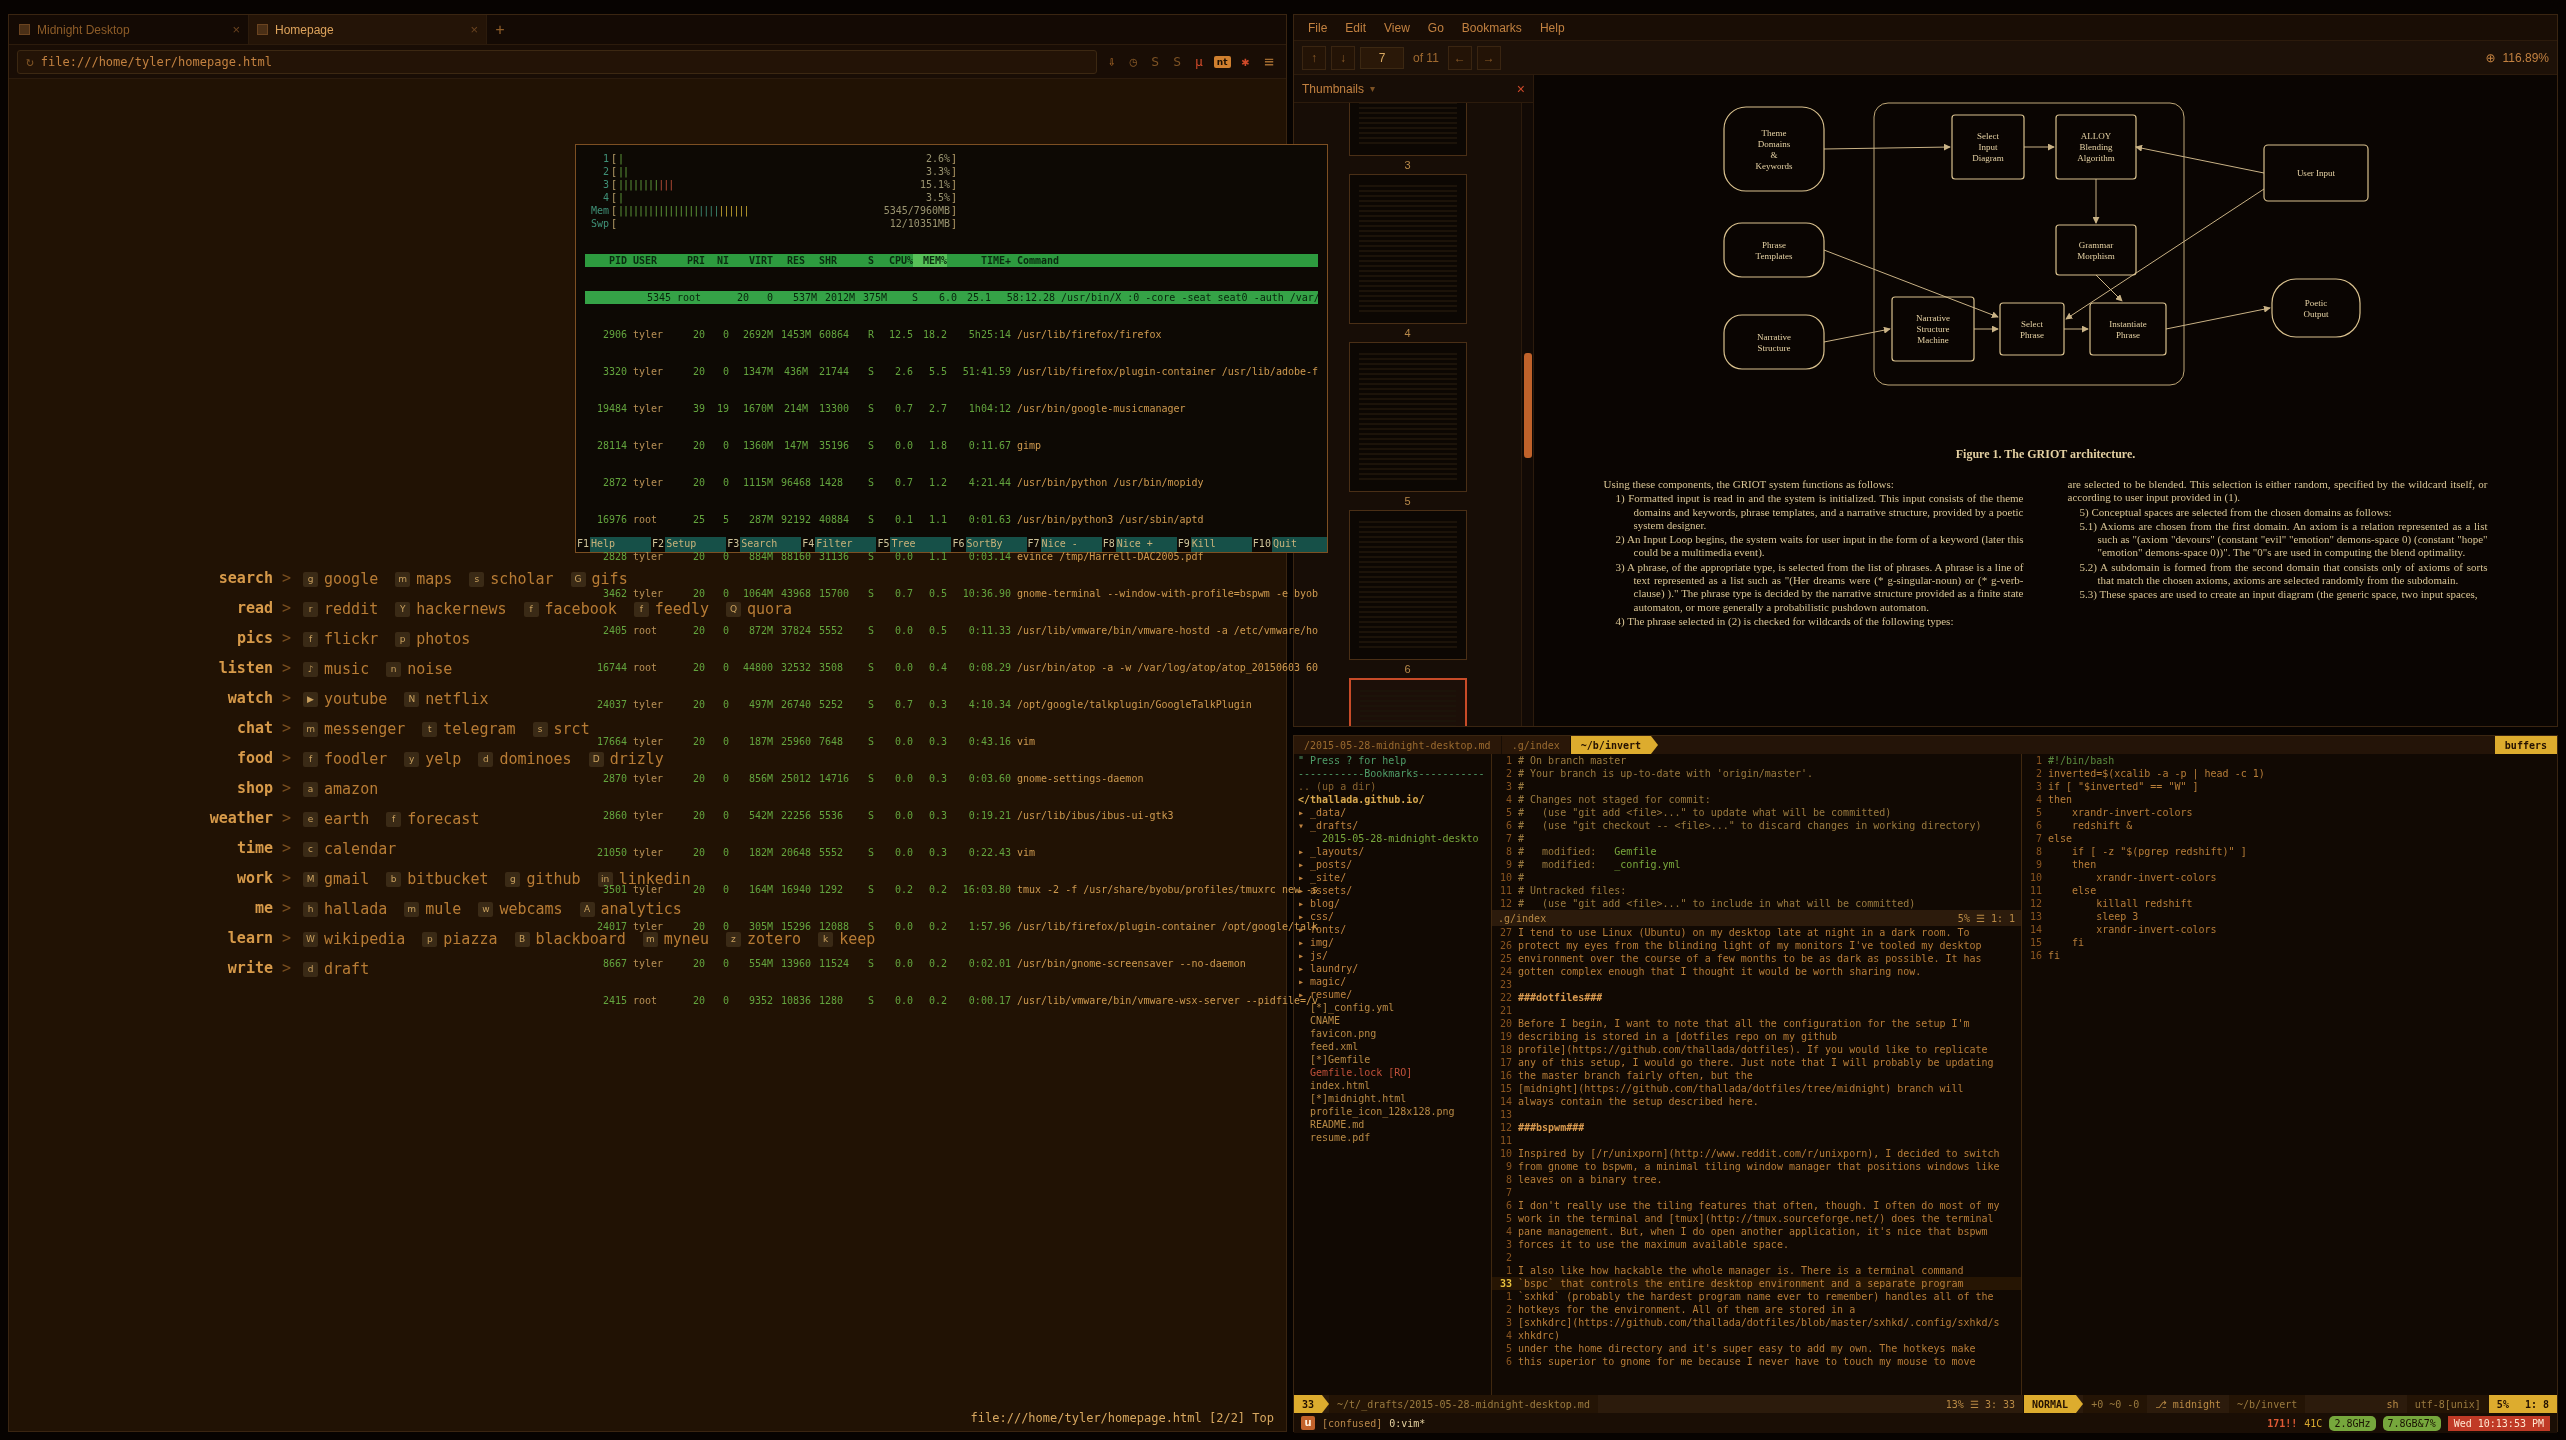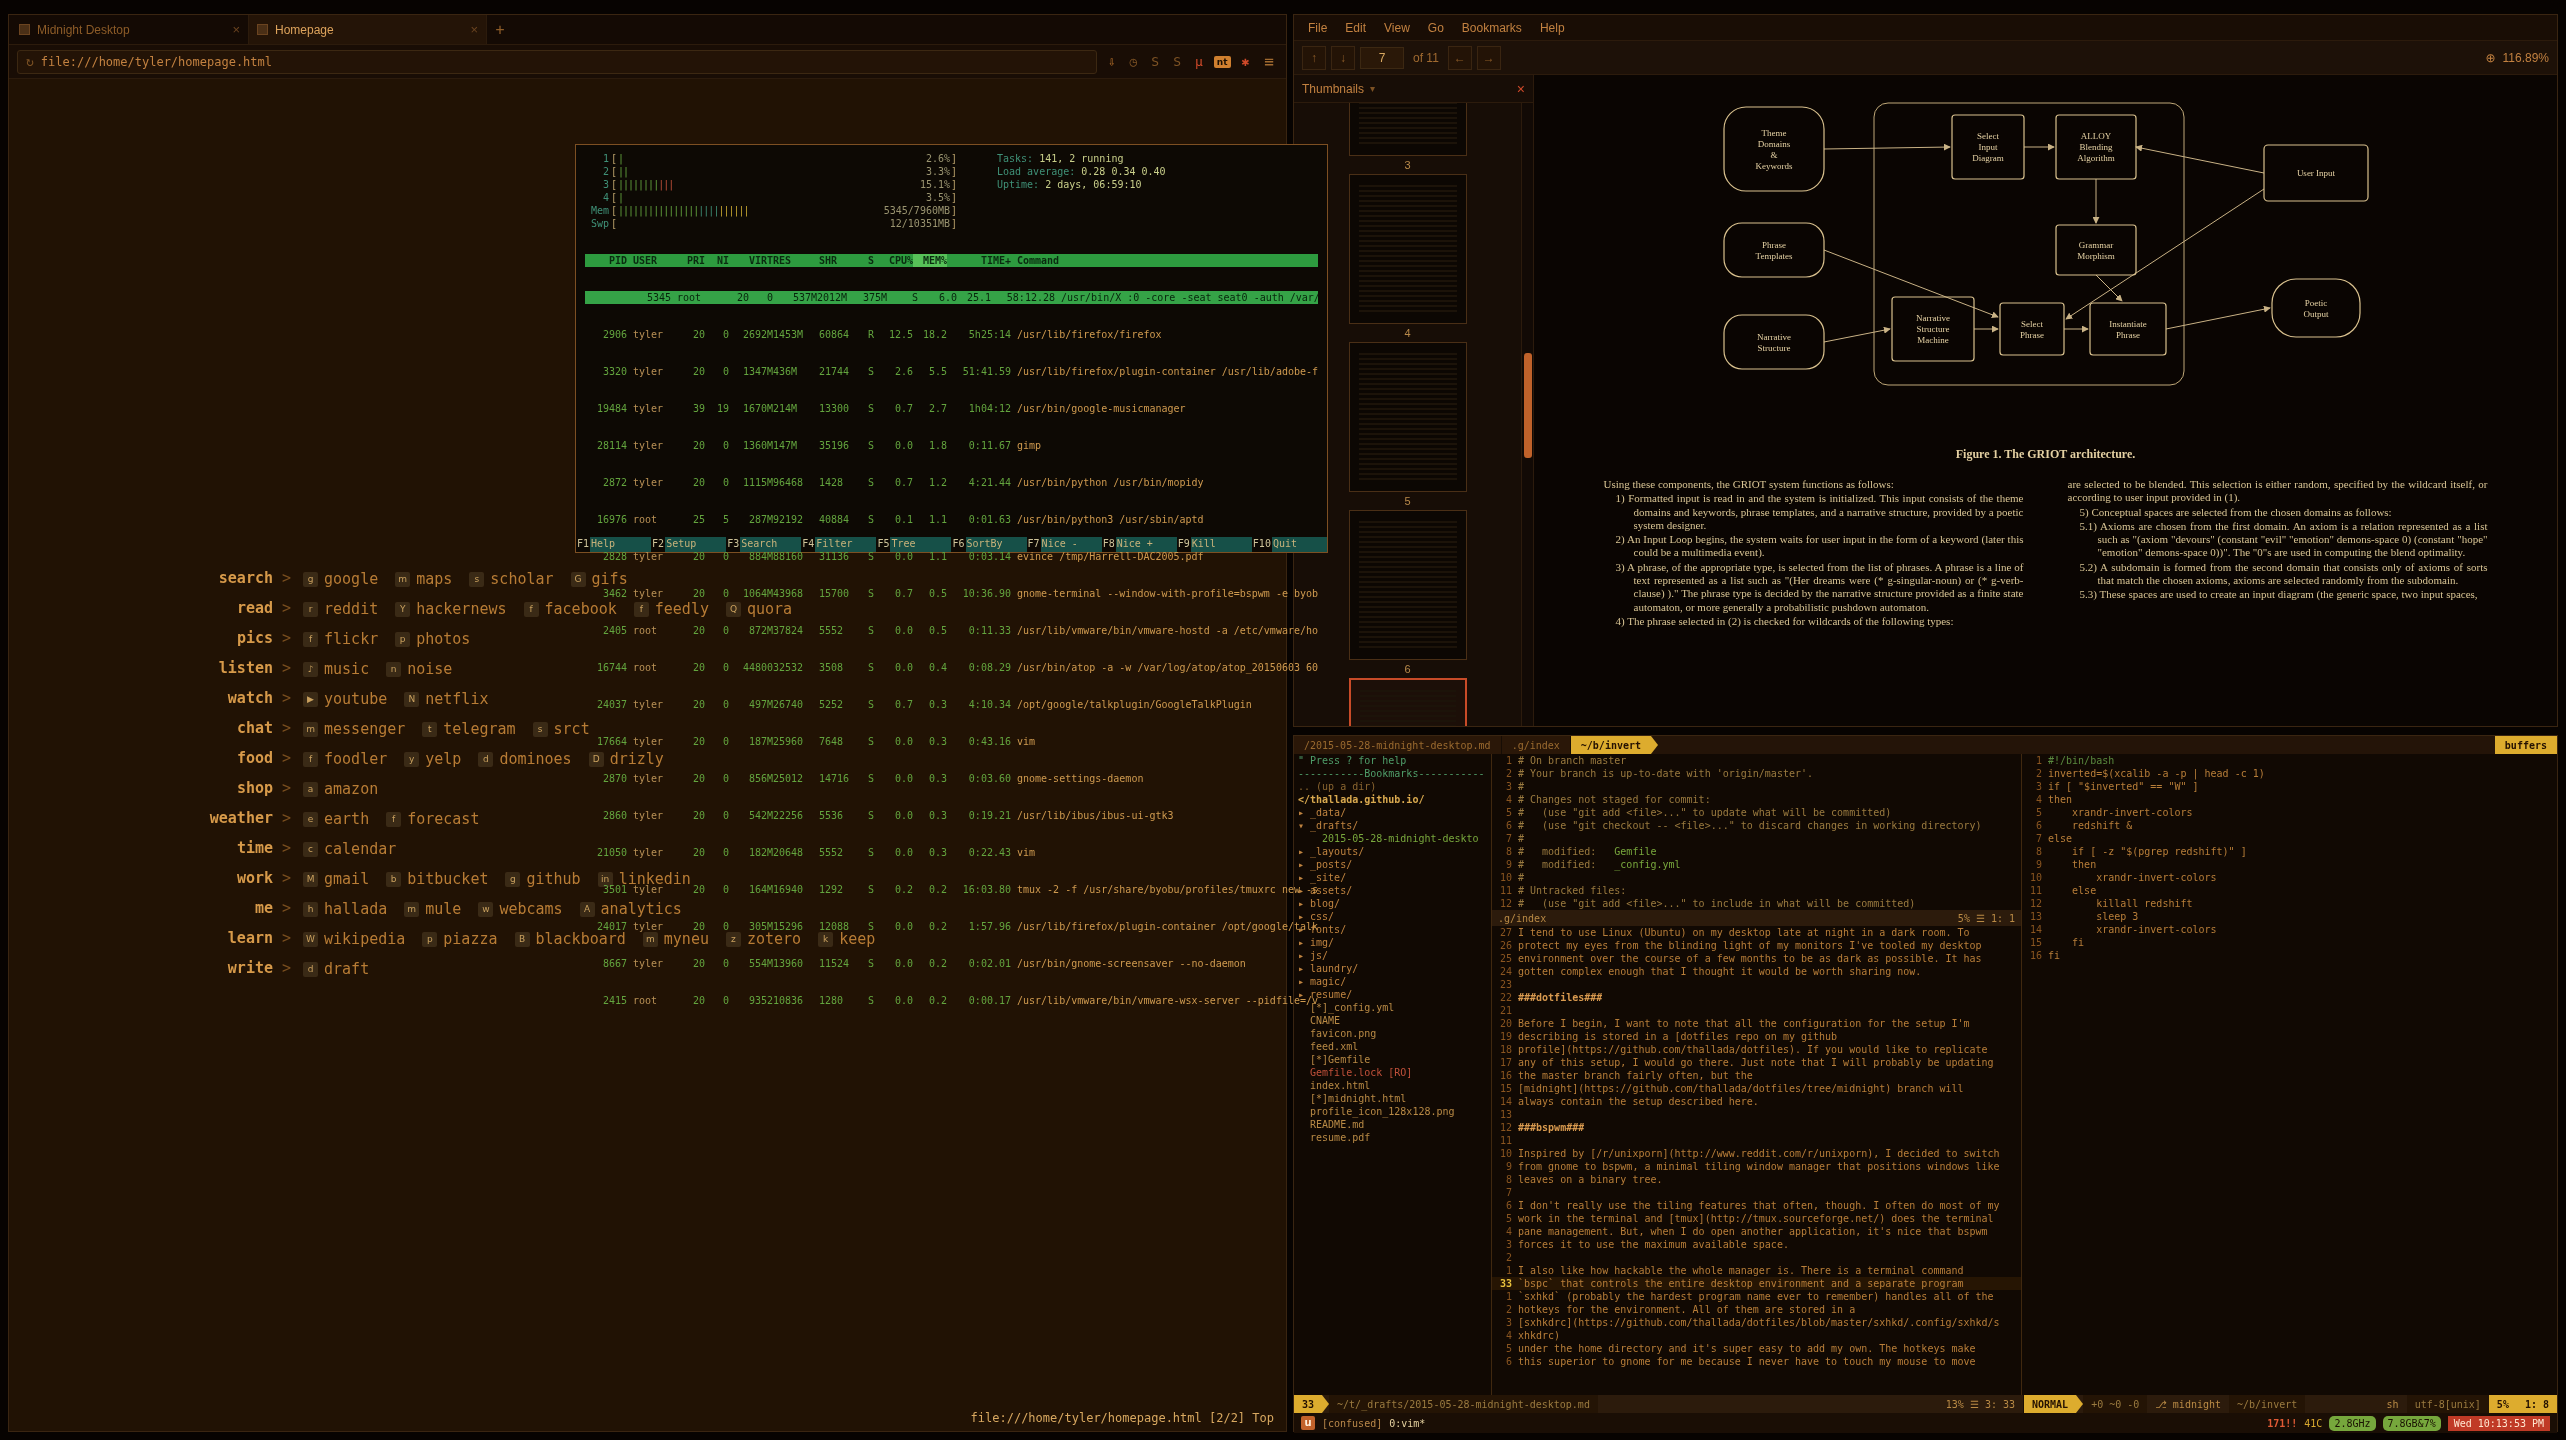--- a/index.html
+++ b/index.html
@@ -46,21 +46,21 @@
   .seg-g { color:#63a43e; } .seg-r { color:#c0503a; } .seg-c { color:#3f9077; } .seg-y { color:#c8a832; }
   .m-val { position:absolute; right:7px; color:#9a9470; }
   .tasks { padding-left:40px; }
   .task-line { height:13px; }
   .tk-label { color:#3f9077; } .tk-val { color:#c9cf8a; }
   .ptable { margin-top:10px; }
   .prow { display:flex; height:13px; white-space:nowrap;margin-top:24px; }
   .prow span { overflow:hidden; flex:none; }
   .c-pid{width:42px;text-align:right;color:#63a43e;} .c-user{width:52px;padding-left:6px;color:#b89055;}
   .c-pri{width:26px;text-align:right;color:#63a43e;} .c-ni{width:24px;text-align:right;color:#63a43e;}
-  .c-virt{width:44px;text-align:right;color:#63a43e;} .c-res{width:46px;text-align:left;color:#63a43e;}
+  .c-virt{width:44px;text-align:right;color:#63a43e;} .c-res{width:46px;text-align:center;color:#63a43e;}
   .c-shr{width:44px;text-align:left;color:#63a43e;} .c-s{width:16px;text-align:center;color:#63a43e;}
   .c-cpu{width:34px;text-align:right;color:#63a43e;} .c-mem{width:34px;text-align:right;color:#63a43e;}
   .c-time{width:64px;text-align:right;color:#63a43e;} .c-cmd{flex:1 1 auto !important;padding-left:6px;color:#cf9a4f;}
   .phead { background:#2d9b3f; }
   .phead span { color:#0a2b10 !important; font-weight:bold; }
   .phead .sel { background:#57c158; }
   .pcursor { background:#35a347;padding-left:44px; }
   .pcursor span { color:#07250c !important; }
   .fkeys { position:absolute; left:0; right:0; bottom:0; height:15px; display:flex; }
   .fk { flex:1; display:flex; }
@@ -415,25 +415,20 @@
           </span>
         </div>
         <div class="meter">
           <span class="m-label">Swp</span>
           <span class="m-track">
             <span class="m-bars"></span>
             <span class="m-val">12/10351MB</span>
           </span>
         </div>
       </div>
-    <div class="tasks">
-        <div class="task-line"><span class="tk-label">Tasks: </span><span class="tk-val">141, 2 running</span></div>
-        <div class="task-line"><span class="tk-label">Load average: </span><span class="tk-val">0.28 0.34 0.40</span></div>
-        <div class="task-line"><span class="tk-label">Uptime: </span><span class="tk-val">2 days, 06:59:10</span></div>
-      </div>
   </div>
   <div class="ptable">
       <div class="prow phead">
         <span class="c-pid">PID</span>
         <span class="c-user">USER</span>
         <span class="c-pri">PRI</span>
         <span class="c-ni">NI</span>
         <span class="c-virt">VIRT</span>
         <span class="c-res">RES</span>
         <span class="c-shr">SHR</span>

